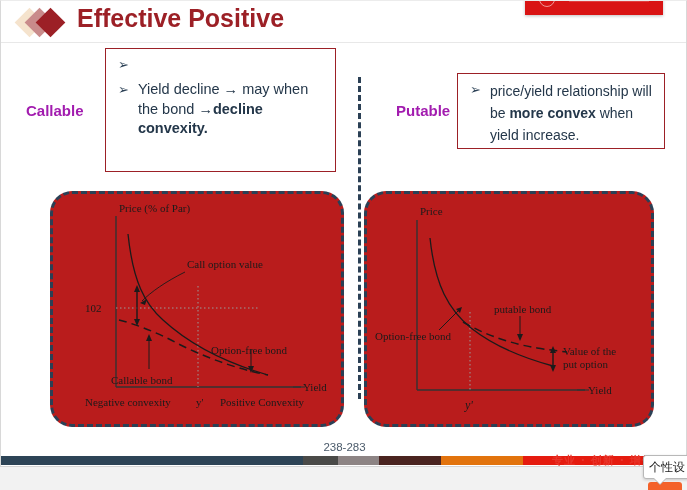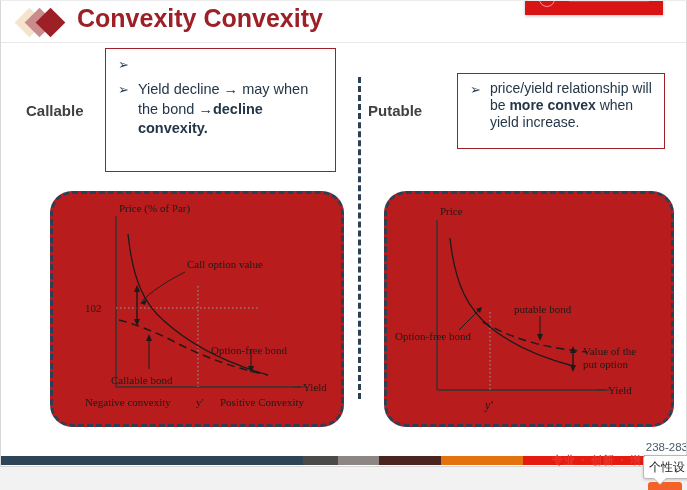--- a/index.html
+++ b/index.html
@@ -81,24 +81,24 @@
     left: 44px; top: 7px;
     height: 8px; width: 80px;
     background: rgba(255,255,255,0.18);
   }
 
   
   .side-label {
     position: absolute;
     font-size: 15px;
     font-weight: bold;
-    color: #404040;
+    color: #a21caf;
   }
   .lbl-callable { left: 25px; top: 101px; }
-  .lbl-putable  { left: 367px; top: 101px; }
+  .lbl-putable  { left: 395px; top: 101px; }
 
   
   .callout {
     position: absolute;
     background: #ffffff;
     border: 1.6px solid #9c2026;
     padding: 6px 8px 7px 6px;
   }
   .callout-left  { left: 104px; top: 47px; width: 231px; height: 124px; }
   .callout-right { left: 456px; top: 72px; width: 208px; height: 76px; }
@@ -116,48 +116,48 @@
     line-height: 19px;
     margin-right: 9px;
     margin-left: 6px;
   }
   .bullet-text {
     flex: 1 1 auto;
     font-size: 14.5px;
     line-height: 19.5px;
     color: #24374a;
   }
-  .callout-right .bullet-text { font-size: 14px; line-height: 17px; }
+  .callout-right .bullet-text { font-size: 14px; line-height: 22px; }
   .bullet-text b { font-weight: bold; }
 
   
   .divider {
     position: absolute;
     left: 357px; top: 76px;
     width: 0; height: 322px;
     border-left: 3px dashed #2b4055;
   }
 
   
   .panel {
     position: absolute;
     border: 3px dashed #2b4055;
     border-radius: 22px;
     background: #b91c1c;
   }
   .panel-left  { left: 49px;  top: 190px; width: 294px; height: 236px; }
-  .panel-right { left: 383px; top: 190px; width: 290px; height: 236px; }
+  .panel-right { left: 363px; top: 190px; width: 290px; height: 236px; }
   .panel svg { display: block; }
 
   
   .page-num {
     position: absolute;
     left: 0; top: 440px;
     width: 687px;
-    text-align: right;
+    text-align: center;
     font-size: 11.5px;
     color: #4a5a6a;
     font-family: "Liberation Sans", sans-serif;
   }
   .color-bar {
     position: absolute;
     left: 0; top: 455px;
     width: 687px; height: 9px;
     display: flex;
   }
@@ -222,21 +222,21 @@
 <body>
 
 <div class="slide">
 
   <div class="title-wrap">
     <div class="diamonds">
       <div class="dia d1"></div>
       <div class="dia d2"></div>
       <div class="dia d3"></div>
     </div>
-    <div class="title-text">Convexity Convexity</div>
+    <div class="title-text">Effective Positive</div>
     <div class="title-rule"></div>
   </div>
 
   <div class="logo-banner">
     <div class="logo-seal"></div>
     <div class="logo-words"></div>
   </div>
 
   <div class="side-label lbl-callable">Callable</div>
   <div class="side-label lbl-putable">Putable</div>

